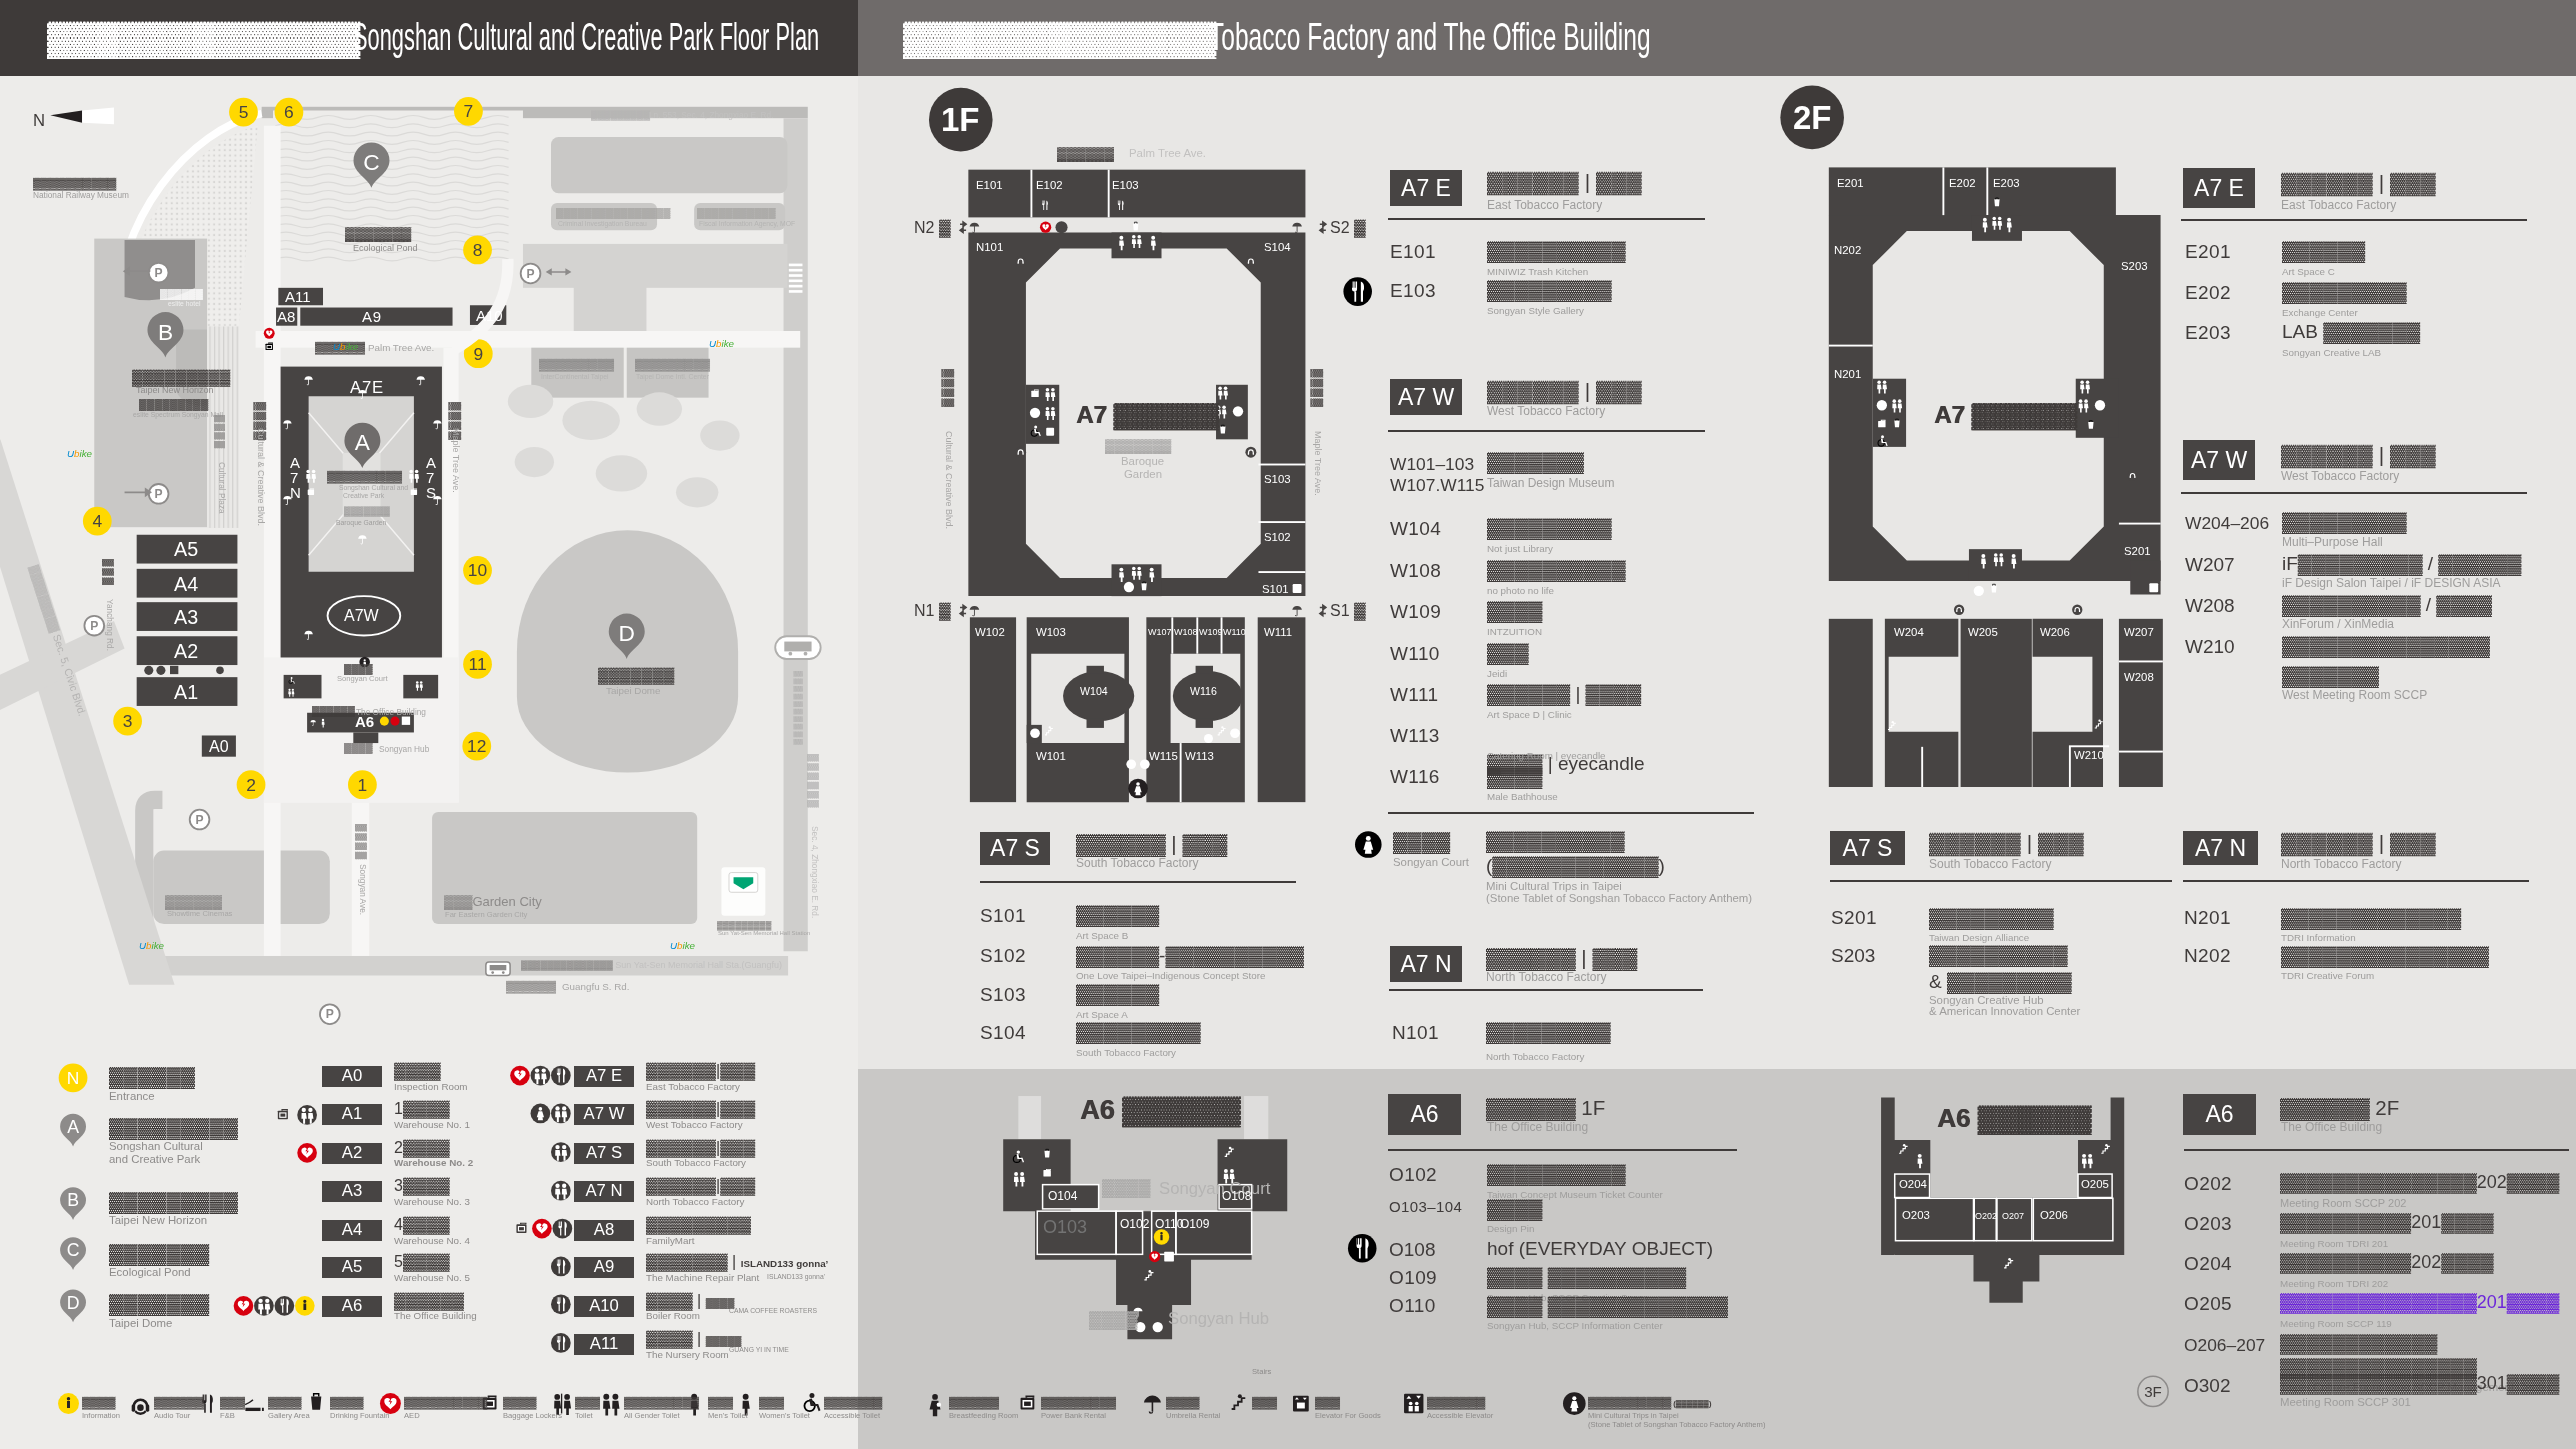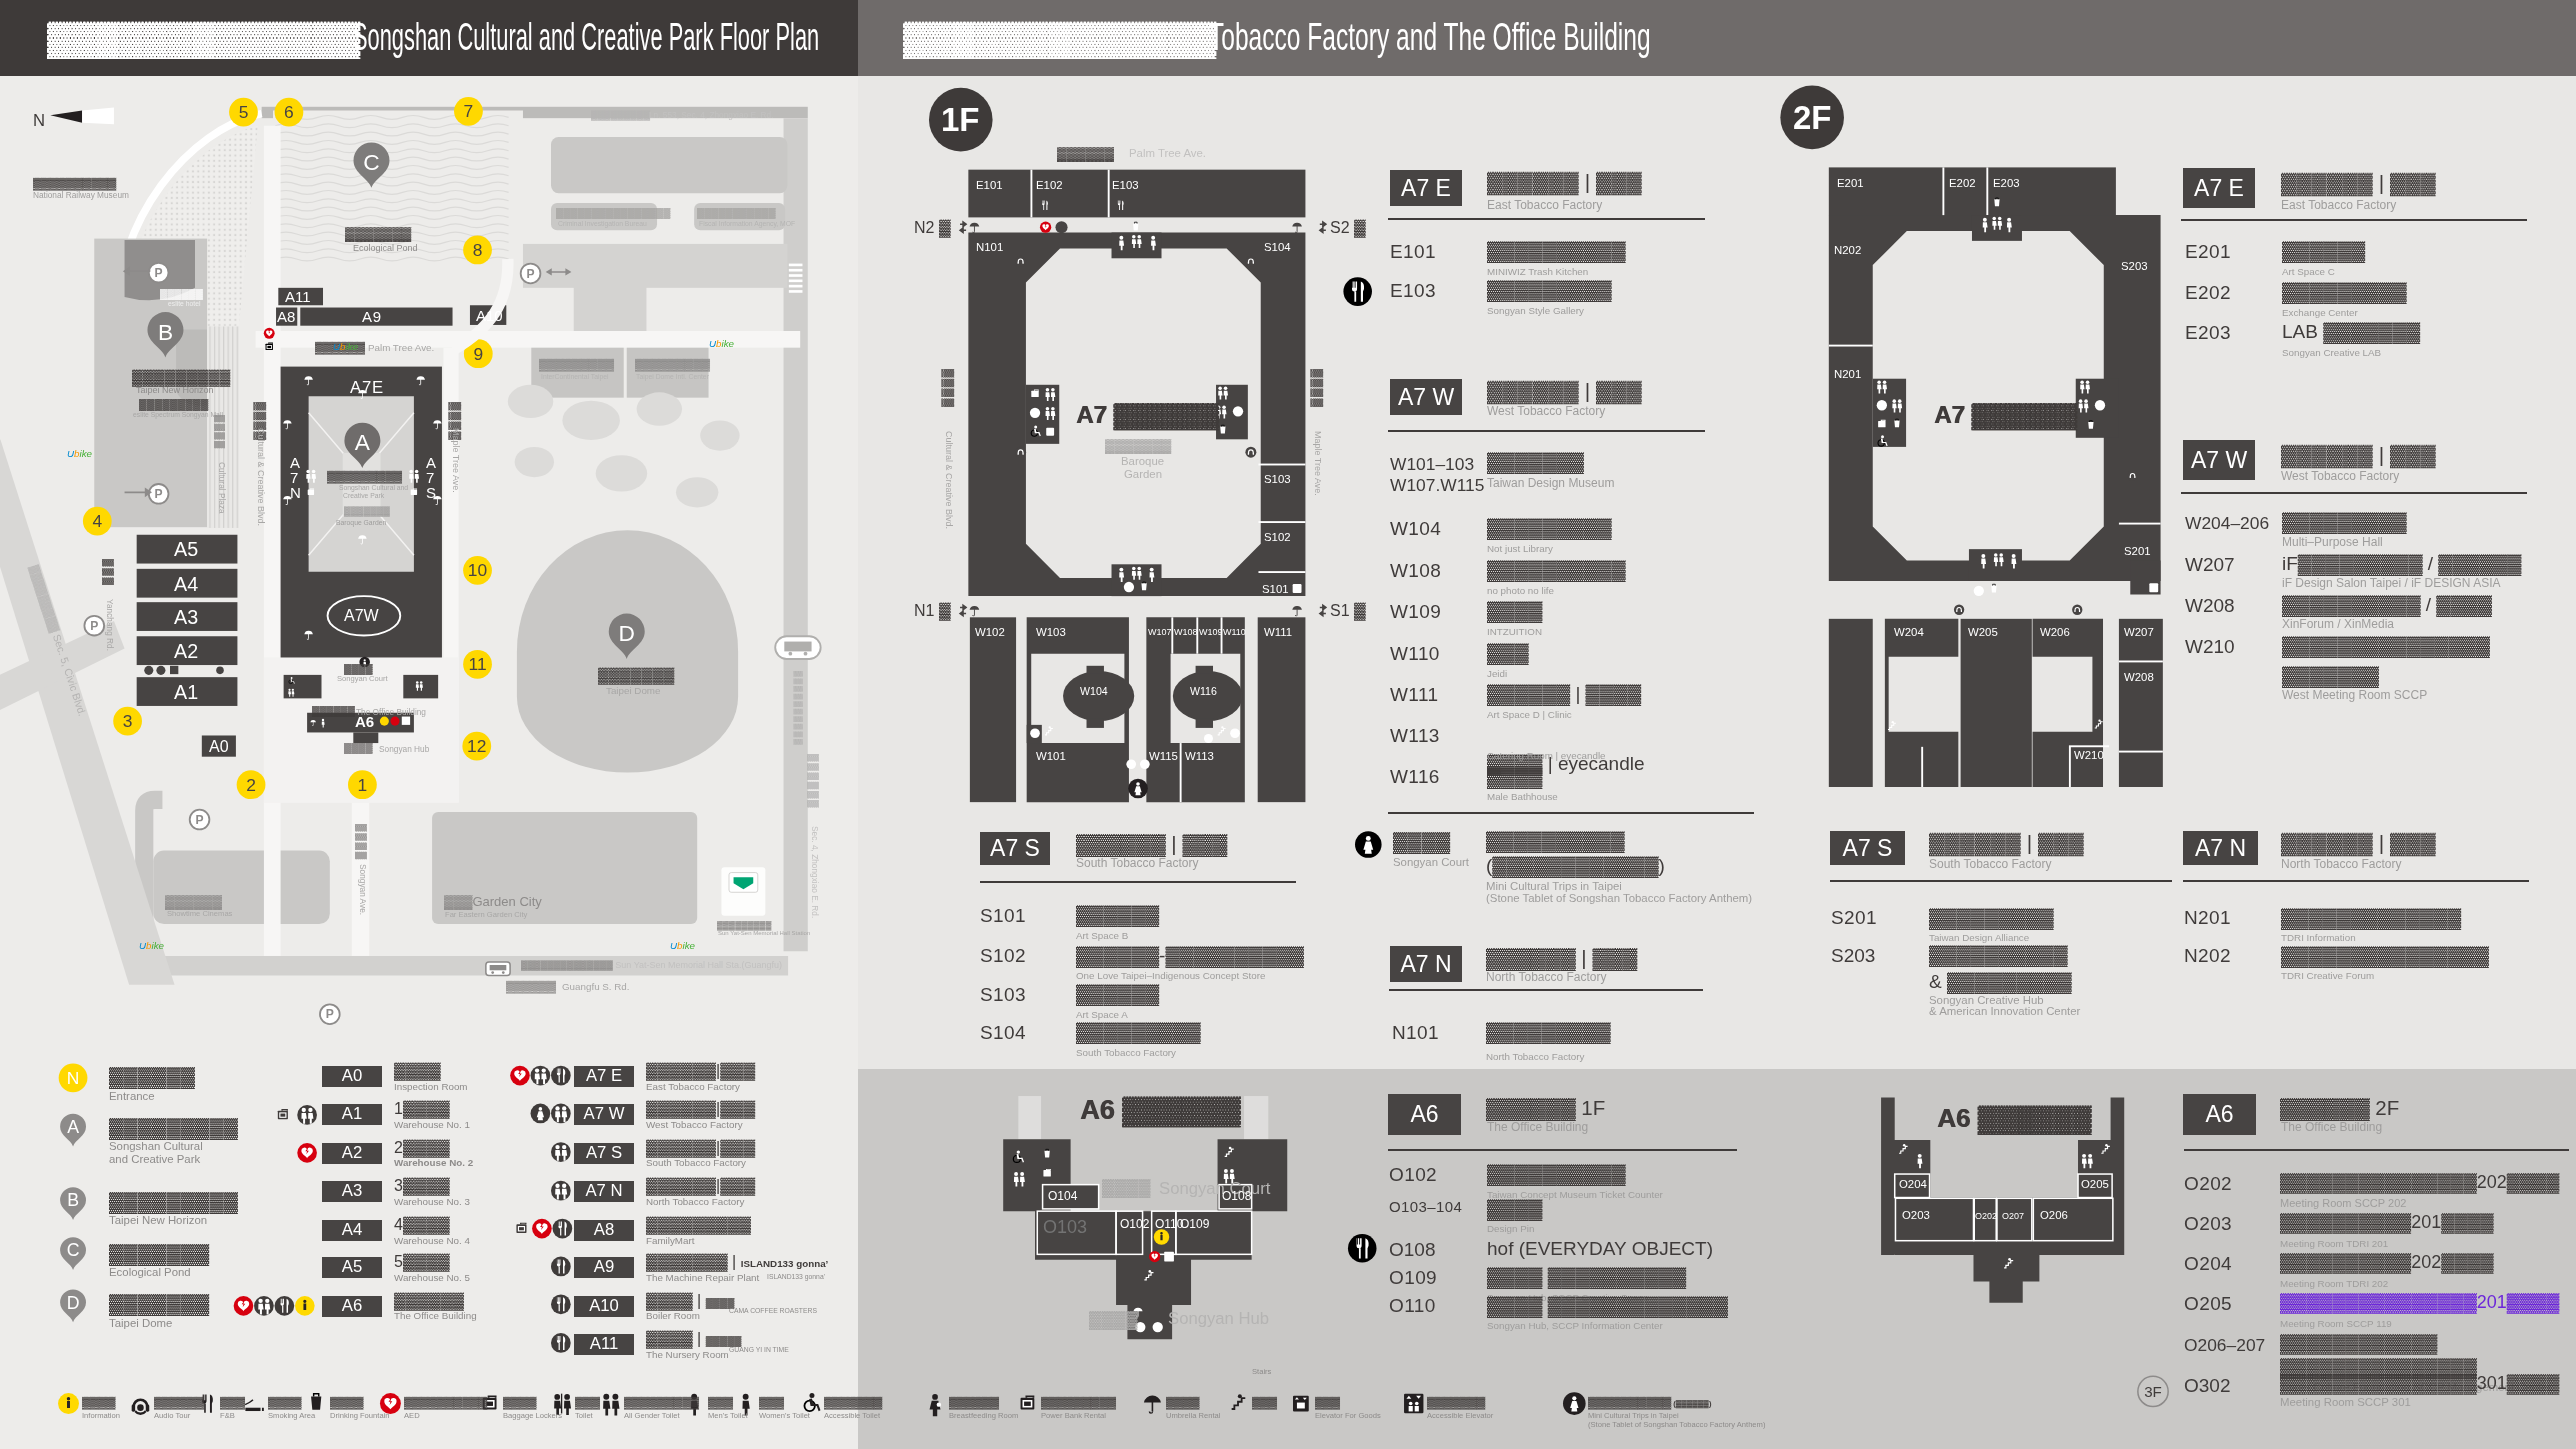--- a/index.html
+++ b/index.html
@@ -1064,21 +1064,21 @@
 <div class="t" style="left:82px;top:1397px;font-size:11.4px;color:#3f3b3a;font-weight:bold">▓▓▓▓</div>
 <div class="t" style="left:82px;top:1412px;font-size:7.6px;color:#8d8b8a;">Information</div>
 
 <div class="t" style="left:154px;top:1397px;font-size:11.4px;color:#3f3b3a;font-weight:bold">▓▓▓▓▓▓</div>
 <div class="t" style="left:154px;top:1412px;font-size:7.6px;color:#8d8b8a;">Audio Tour</div>
 
 <div class="t" style="left:220px;top:1397px;font-size:11.4px;color:#3f3b3a;font-weight:bold">▓▓▓</div>
 <div class="t" style="left:220px;top:1412px;font-size:7.6px;color:#8d8b8a;">F&amp;B</div>
 
 <div class="t" style="left:268px;top:1397px;font-size:11.4px;color:#3f3b3a;font-weight:bold">▓▓▓▓</div>
-<div class="t" style="left:268px;top:1412px;font-size:7.6px;color:#8d8b8a;">Smoking Area</div>
+<div class="t" style="left:268px;top:1412px;font-size:7.6px;color:#8d8b8a;">Gallery Area</div>
 
 <div class="t" style="left:330px;top:1397px;font-size:11.4px;color:#3f3b3a;font-weight:bold">▓▓▓▓</div>
 <div class="t" style="left:330px;top:1412px;font-size:7.6px;color:#8d8b8a;">Drinking Fountain</div>
 
 <div class="t" style="left:404px;top:1397px;font-size:11.4px;color:#3f3b3a;font-weight:bold">▓▓▓▓▓▓▓▓▓▓</div>
 <div class="t" style="left:404px;top:1412px;font-size:7.6px;color:#8d8b8a;">AED</div>
 
 <div class="t" style="left:503px;top:1397px;font-size:11.4px;color:#3f3b3a;font-weight:bold">▓▓▓▓</div>
 <div class="t" style="left:503px;top:1412px;font-size:7.6px;color:#8d8b8a;">Baggage Lockers</div>
 

